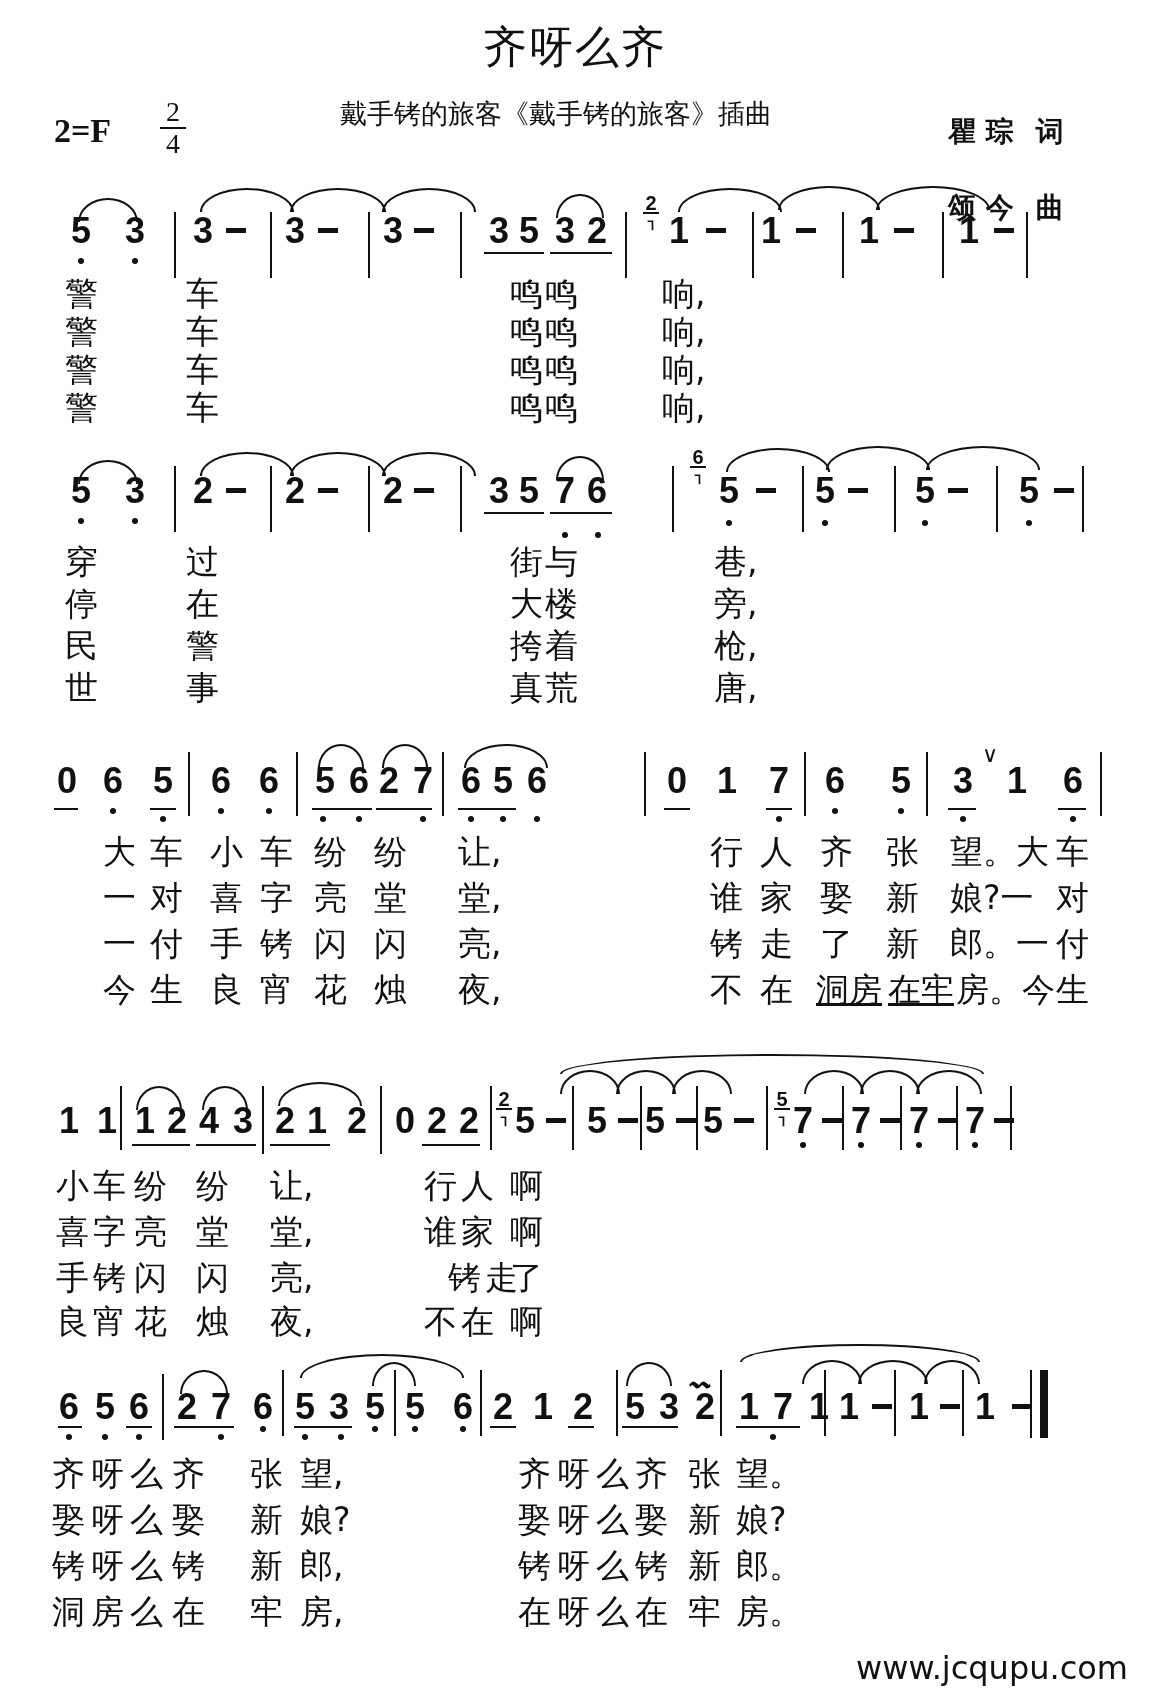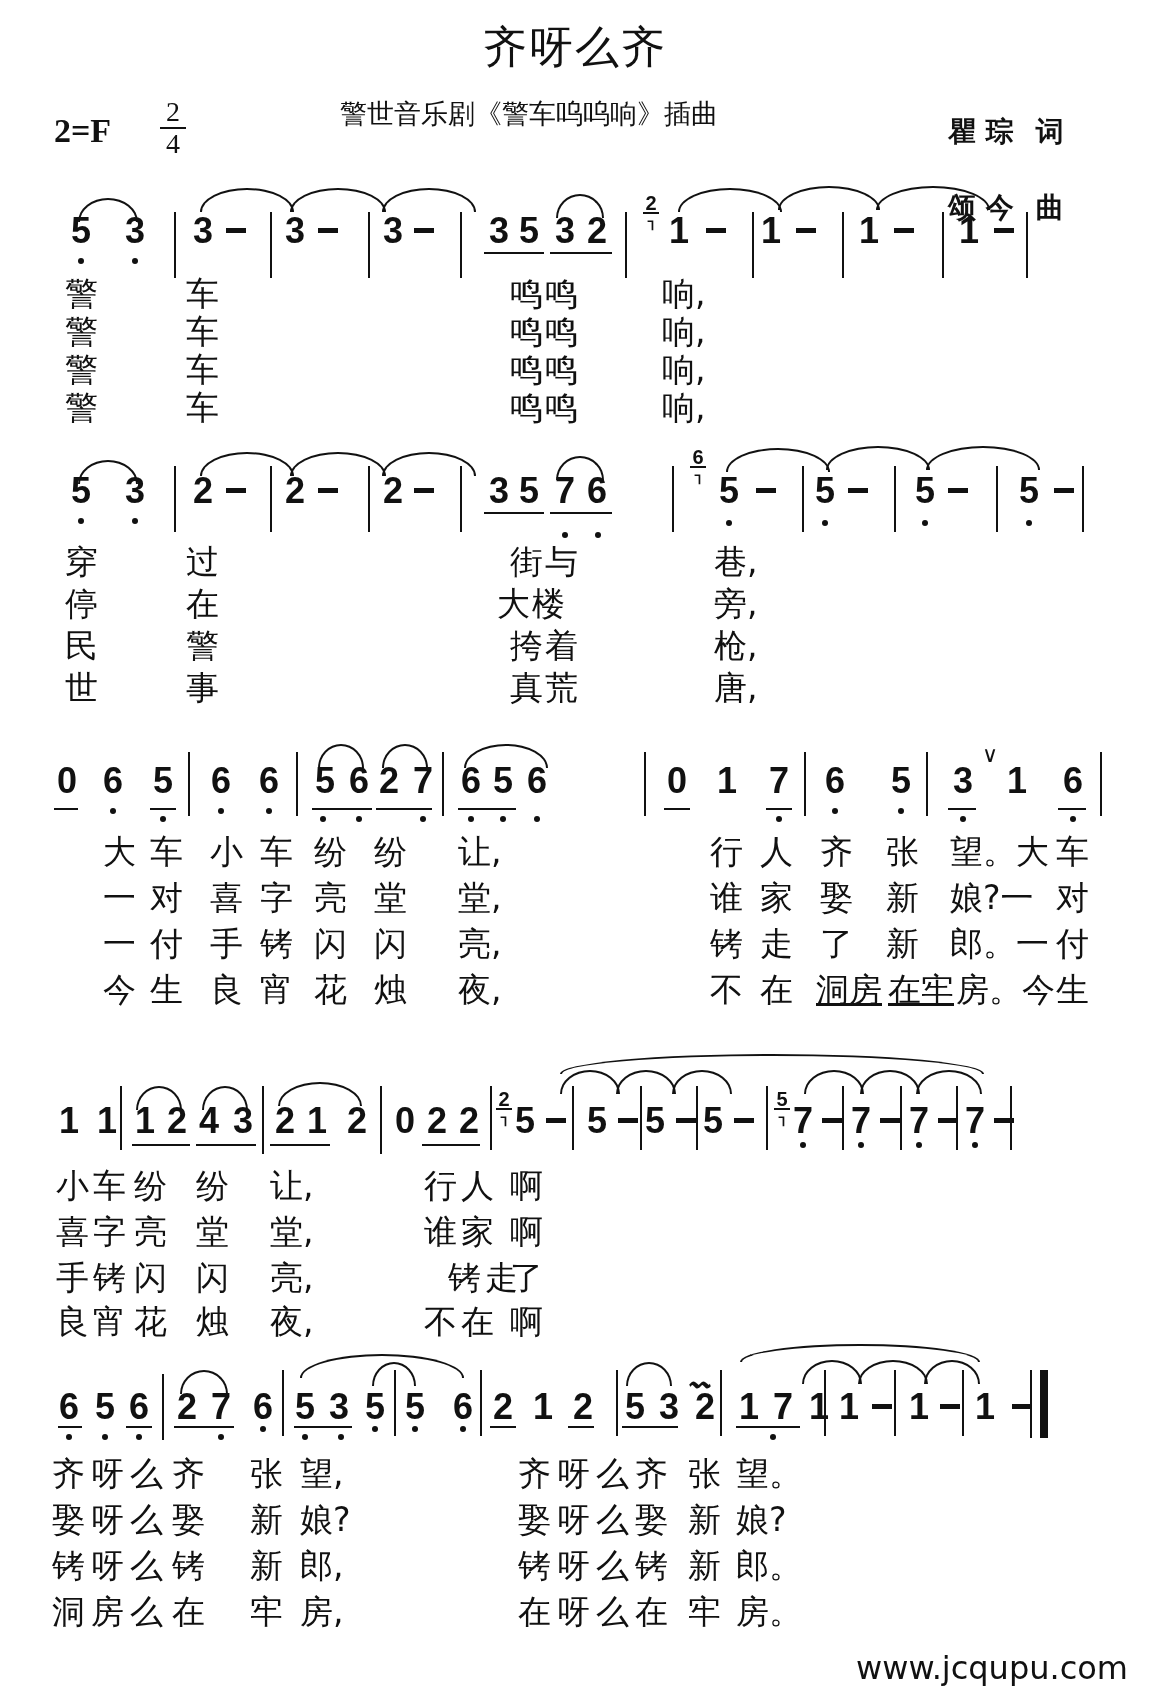--- a/index.html
+++ b/index.html
@@ -29,21 +29,21 @@
   .lc { position: absolute; font-family: "DejaVu Sans", sans-serif; font-size: 33px; }
   .watermark { right: 22px; bottom: 10px; font-size: 32px; font-family: "DejaVu Sans", sans-serif; }
   .breath { position: absolute; font-size: 22px; }
   .final-thick { position: absolute; width: 8px; background: #111; }
   .trill { position: absolute; font-size: 20px; font-weight: bold; }
 </style>
 </head>
 <body>
 
 <div class="abs title">齐呀么齐</div>
-<div class="abs subtitle">警世音乐剧《警车呜呜响》插曲</div>
+<div class="abs subtitle">戴手铐的旅客《戴手铐的旅客》插曲</div>
 <div class="abs key">2=F</div>
 <div class="abs timesig">
   <div>2</div>
   <div class="bar"></div>
   <div>4</div>
 </div>
 <div class="abs credits">
   <div><span style="width:auto;margin-right:22px;">瞿 琮</span><span>词</span></div>
   <div><span style="width:auto;margin-right:22px;">颂 今</span><span>曲</span></div>
 </div>
@@ -147,21 +147,21 @@
       <div class="dash" style="left:948px;top:48px;"></div>
       <div class="dot" style="left:922px;top:80px;"></div>
     <div class="barline" style="left:996px;top:26px;height:66px;"></div>
     <div class="n" style="left:1016px;top:30px;">5</div>
       <div class="dash" style="left:1054px;top:48px;"></div>
       <div class="dot" style="left:1026px;top:80px;"></div>
     <div class="barline" style="left:1082px;top:26px;height:66px;"></div>
   </div>
   <div class="lyrics" style="top:100px;">
     <div class="lrow" style="top:0px;"><span class="lc" style="left:65px;">穿</span><span class="lc" style="left:186px;">过</span><span class="lc" style="left:510px;letter-spacing:2px;">街与</span><span class="lc" style="left:714px;">巷,</span></div>
-    <div class="lrow" style="top:42px;"><span class="lc" style="left:65px;">停</span><span class="lc" style="left:186px;">在</span><span class="lc" style="left:497px;letter-spacing:2px;font-family:Liberation Serif, serif;">大楼</span><span class="lc" style="left:714px;">旁,</span></div>
+    <div class="lrow" style="top:42px;"><span class="lc" style="left:65px;">停</span><span class="lc" style="left:186px;">在</span><span class="lc" style="left:510px;letter-spacing:2px;font-family:Liberation Serif, serif;">大楼</span><span class="lc" style="left:714px;">旁,</span></div>
     <div class="lrow" style="top:84px;"><span class="lc" style="left:65px;">民</span><span class="lc" style="left:186px;">警</span><span class="lc" style="left:510px;letter-spacing:2px;">挎着</span><span class="lc" style="left:714px;">枪,</span></div>
     <div class="lrow" style="top:126px;"><span class="lc" style="left:65px;">世</span><span class="lc" style="left:186px;">事</span><span class="lc" style="left:510px;letter-spacing:2px;">真荒</span><span class="lc" style="left:714px;">唐,</span></div>
   </div>
 </div>
 
 <div class="system" style="top:730px;height:300px;">
   <div class="notes">
     <div class="n" style="left:54px;top:30px;">0</div>
       <div class="ul" style="left:54px;top:78px;width:24px;"></div>
     <div class="n" style="left:100px;top:30px;">6</div>

